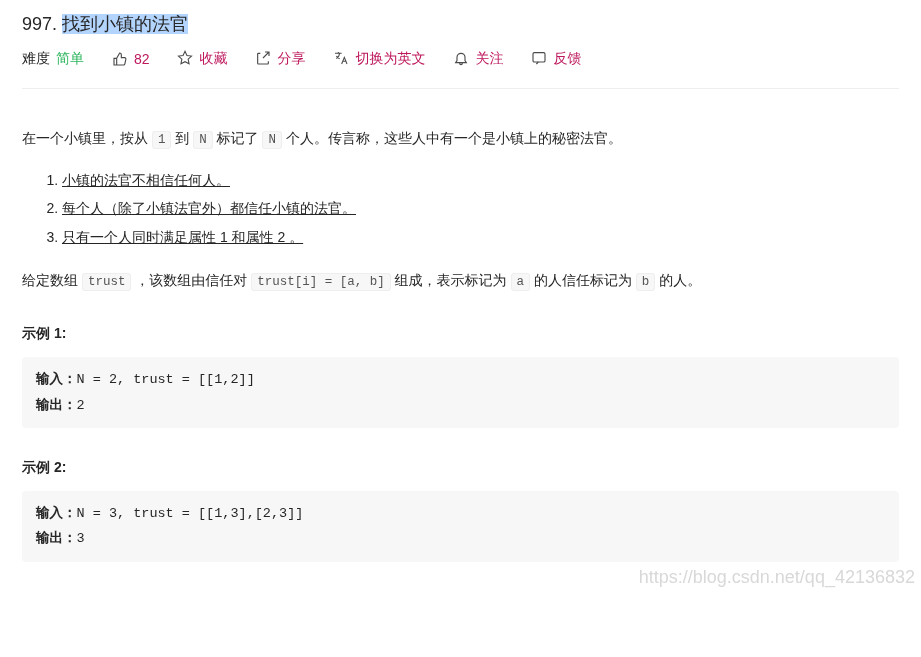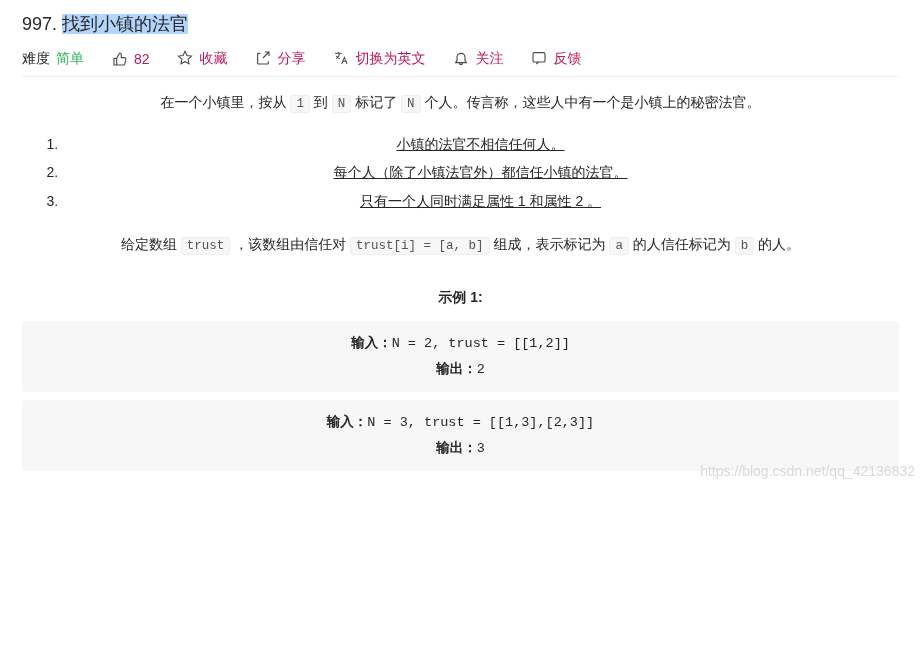--- a/index.html
+++ b/index.html
@@ -24,40 +24,40 @@
   }
   .title .sel {
     background: #b3d4fc;
   }
   .meta-row {
     display: flex;
     align-items: center;
     gap: 28px;
     font-size: 14px;
     color: #4a4a4a;
-    margin-bottom: 12px;
+    margin-bottom: 36px;
     border-bottom: 1px solid #eee;
-    padding-bottom: 8px;
+    padding-bottom: 20px;
   }
   .diff-label { color: #262626; }
   .diff-value { color: #2db55d; margin-left: 2px; }
   .meta-item {
     display: inline-flex;
     gap: 6px;
     cursor: pointer;
     color: #be185d;
   }
   .icon {
     display: inline-block;
     width: 16px;
     height: 16px;
     flex-shrink: 0;
   }
   .icon svg { width: 16px; height: 16px; display: block; }
-  .content { font-size: 14px; line-height: 1.9; color: #262626; text-align: center; }
+  .content { font-size: 14px; line-height: 1.9; color: #262626; }
   .content p { margin: 0 0 14px 0; }
   .content ol { margin: 0 0 16px 0; padding-left: 40px; }
   .content ol li { margin: 2px 0; text-decoration: underline; }
   code.inline {
     font-family: "Courier New", Consolas, monospace;
     background: #f7f7f7;
     border: 1px solid #eee;
     border-radius: 3px;
     padding: 1px 5px;
     font-size: 12.5px;
@@ -71,23 +71,23 @@
     font-family: Liberation Mono, monospace;
     font-size: 13.5px;
     line-height: 1.9;
     color: #262626;
     margin-bottom: 8px;
   }
   .example-block b { font-weight: 700; }
   .watermark {
     position: absolute;
     right: 6px;
-    bottom: 20px;
+    bottom: 2px;
     color: #d8d8d8;
-    font-size: 14px;
+    font-size: 18px;
     font-family: Arial, sans-serif;
     pointer-events: none;
     text-align: center;
   }
 </style>
 </head>
 <body>
 
 <div class="container">
   <div class="title">
@@ -164,20 +164,21 @@
     <p>
       <span>给定数组 </span><code class="inline">trust</code><span> ，该数组由信任对 </span><code class="inline">trust[i] = [a, b]</code><span> 组成，表示标记为 </span><code class="inline">a</code><span> 的人信任标记为 </span><code class="inline">b</code><span> 的人。</span>
     </p>
 
     <div class="example-title">示例 1:</div>
     <div class="example-block">
       <b>输入：</b><span>N = 2, trust = [[1,2]]</span><br>
       <b>输出：</b><span>2</span>
     </div>
 
+    <div class="example-title">示例 2:</div>
     <div class="example-block">
       <b>输入：</b><span>N = 3, trust = [[1,3],[2,3]]</span><br>
       <b>输出：</b><span>3</span>
     </div>
   </div>
 </div>
 
 <div class="watermark">https://blog.csdn.net/qq_42136832</div>
 
 </body></html>

